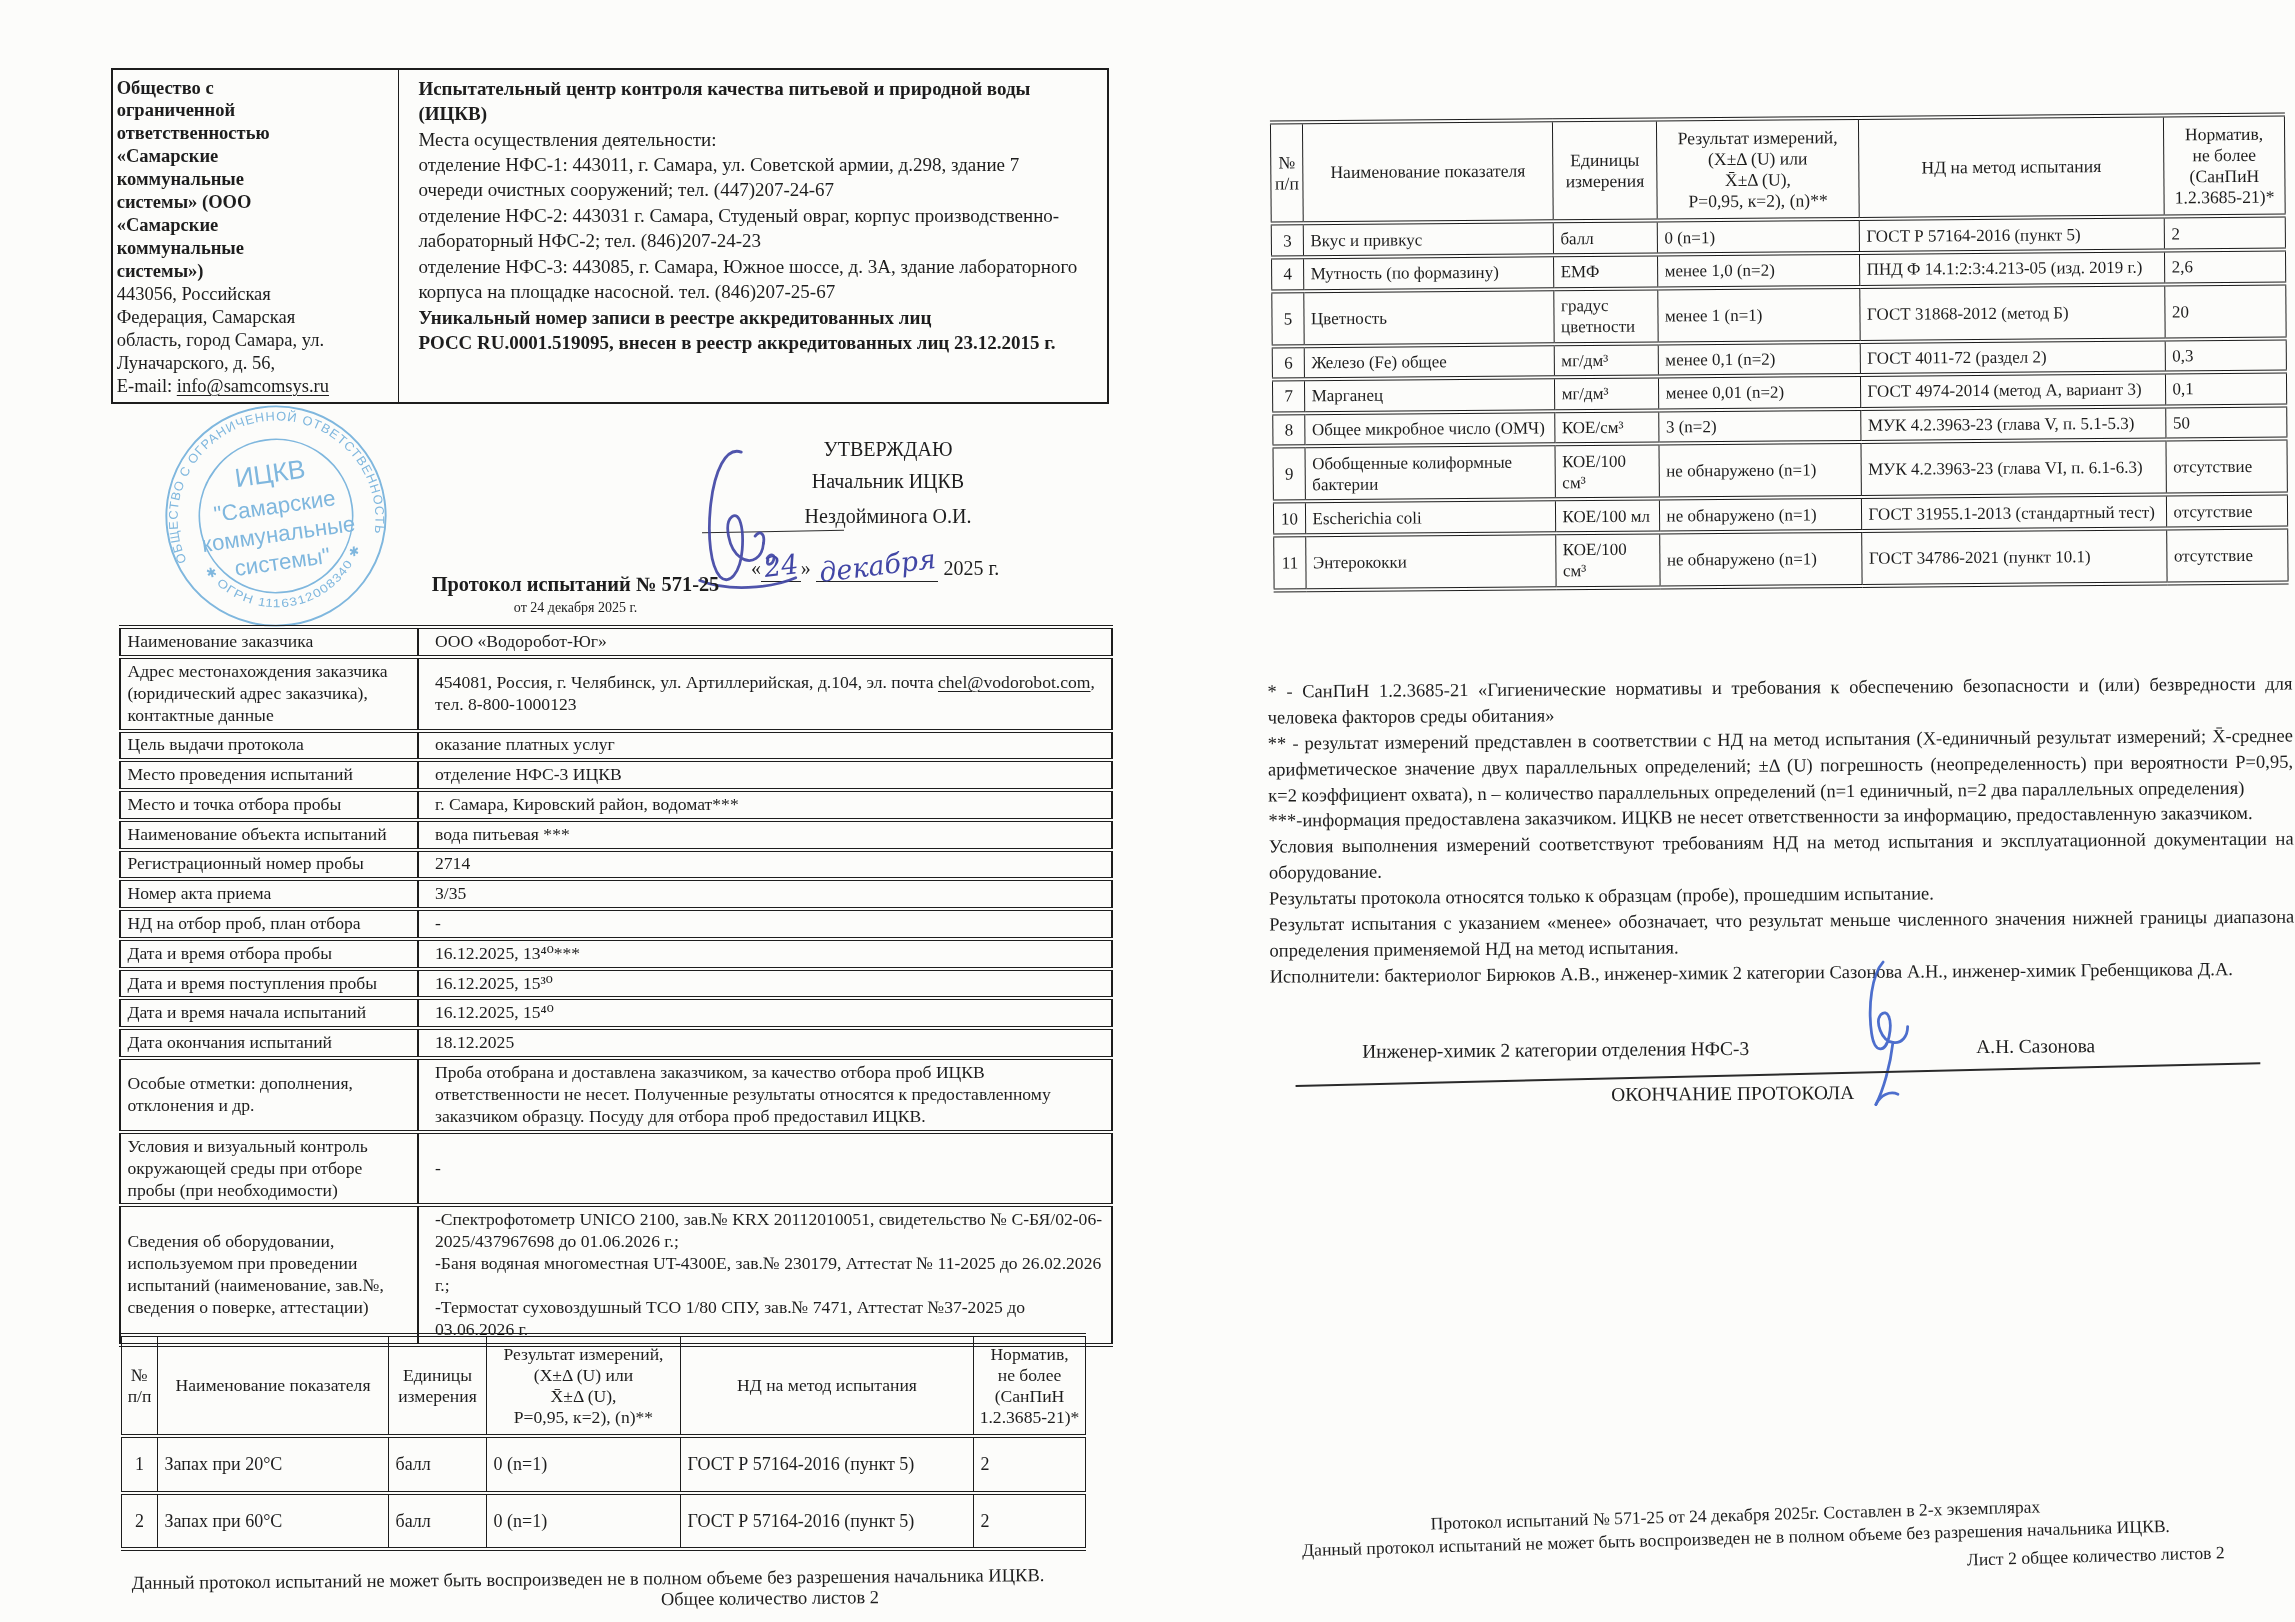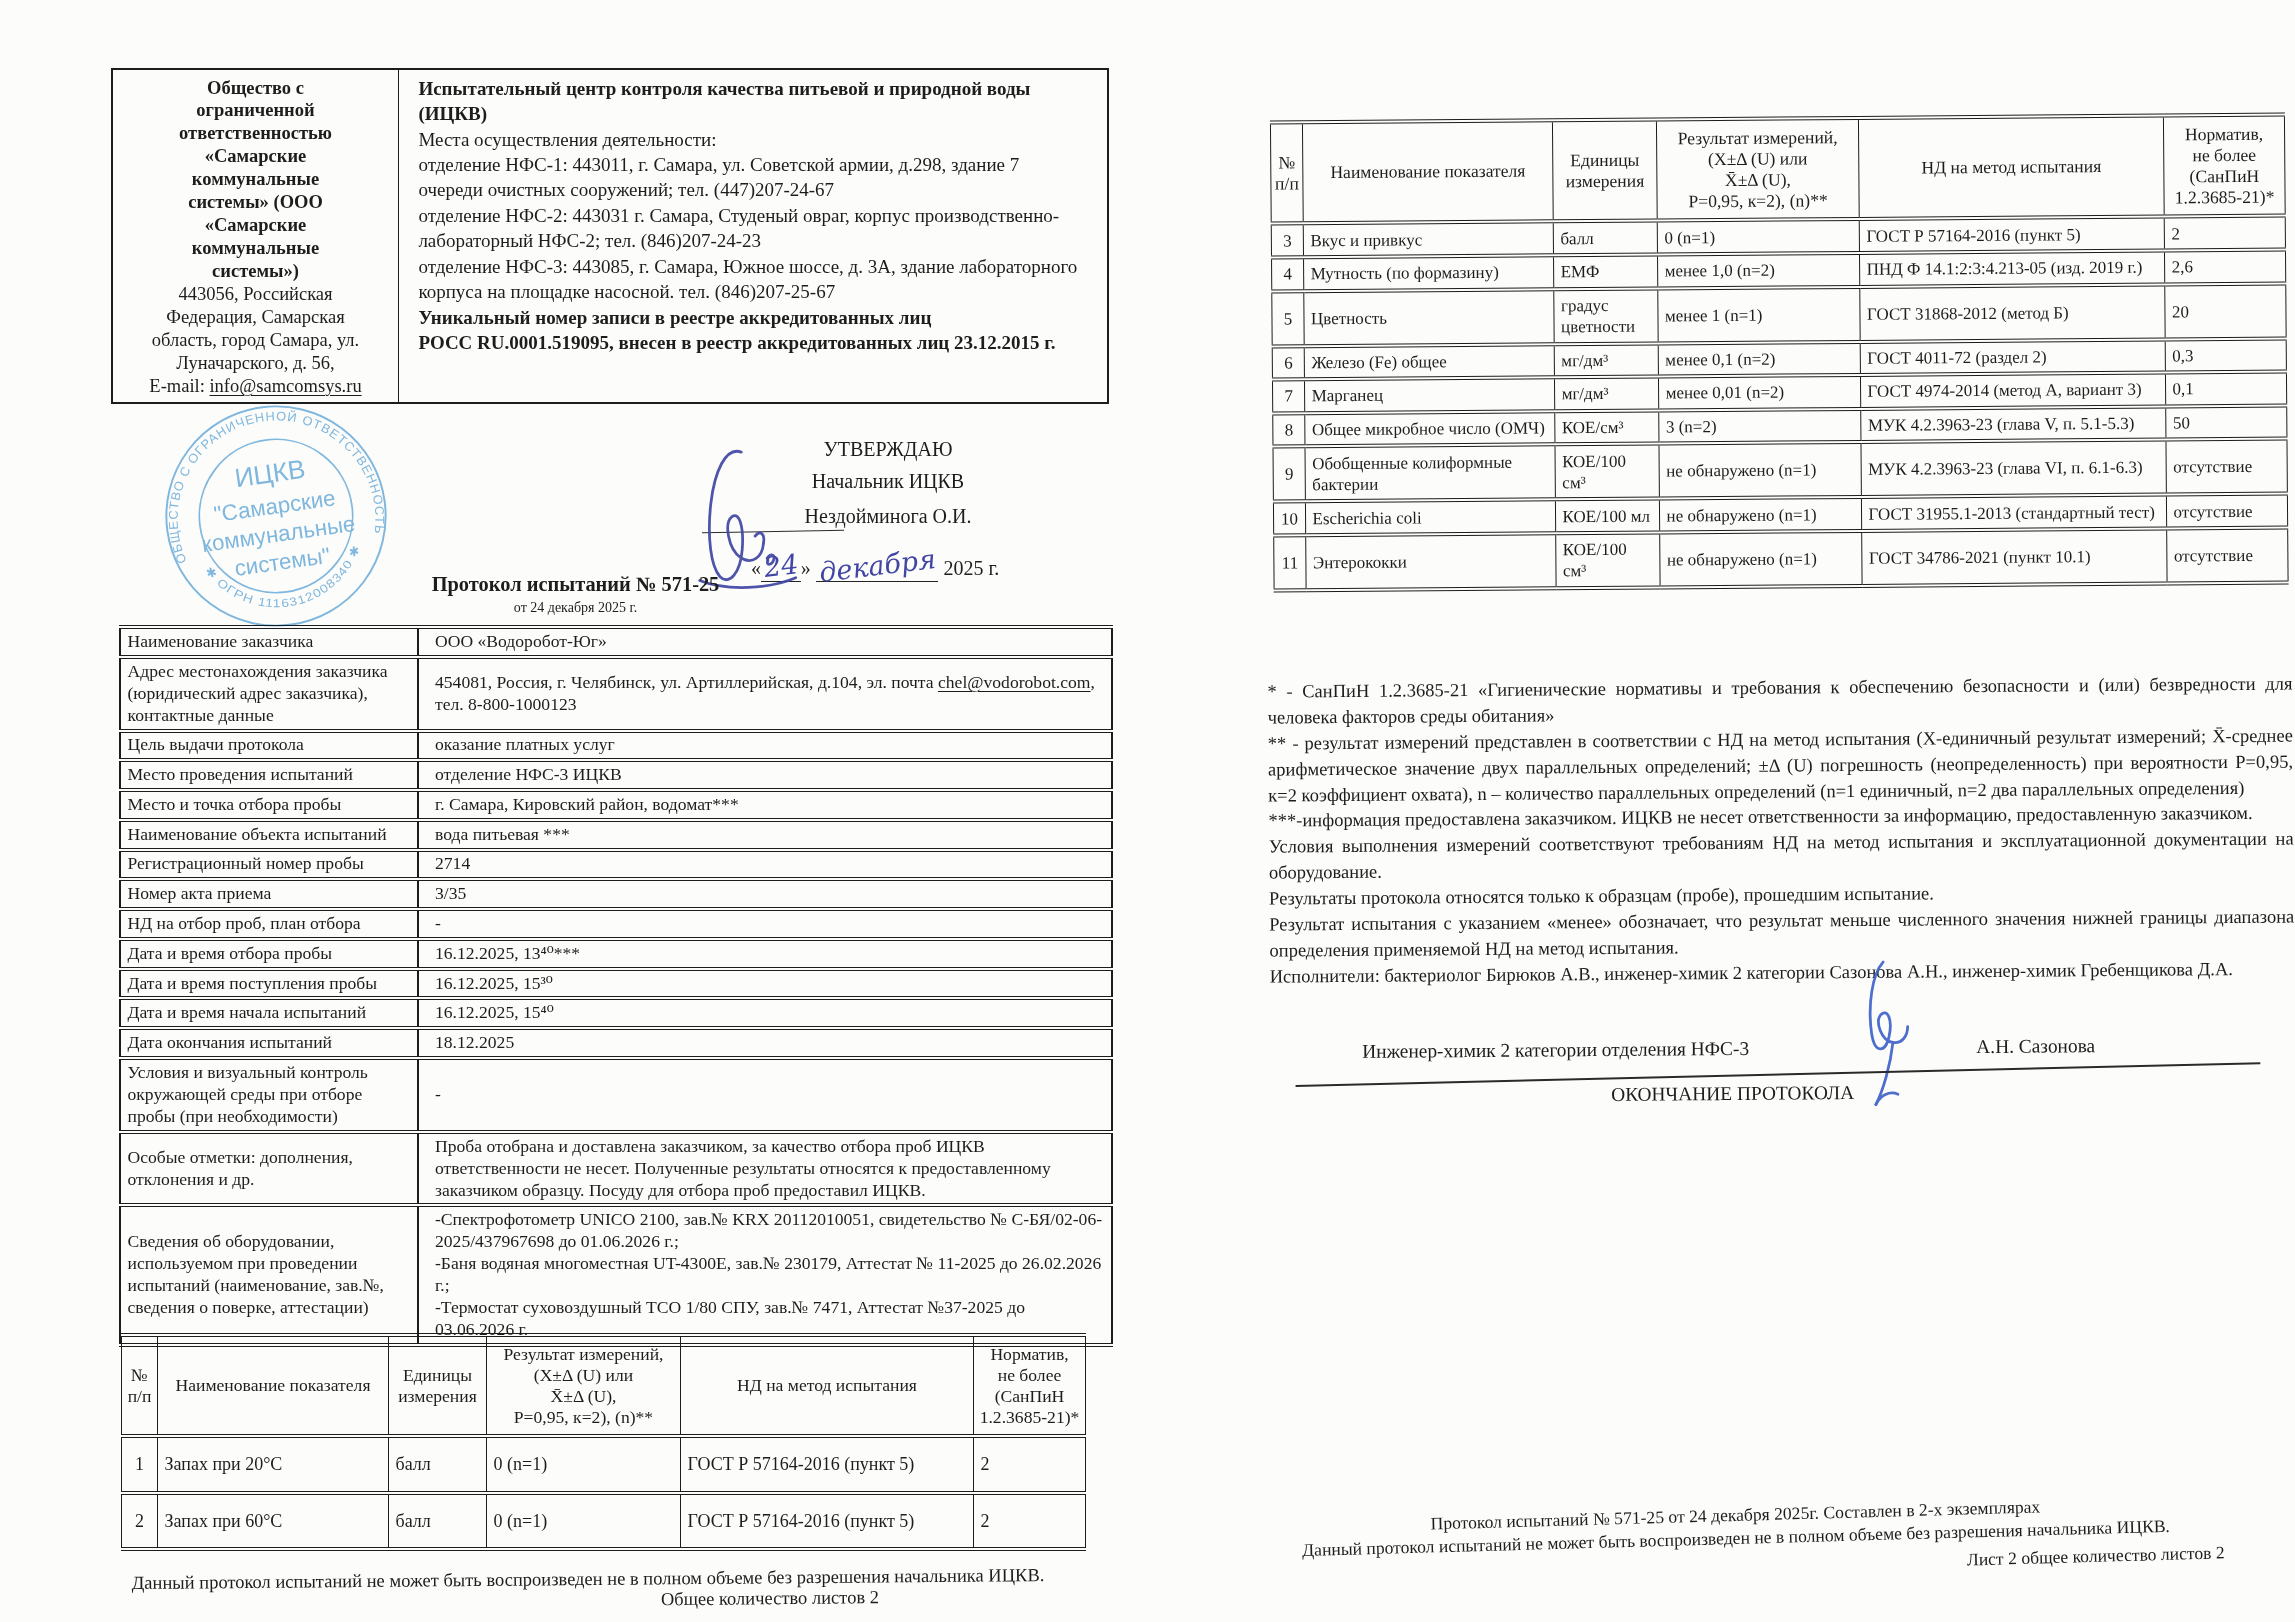--- a/index.html
+++ b/index.html
@@ -10,21 +10,21 @@
   }
   p{margin:0}
   .b{font-weight:bold}
   .pre{white-space:pre-line}
   .u{text-decoration:underline;text-decoration-thickness:1.4px;text-underline-offset:3.2px}
 
   
   .page1{position:absolute;left:0;top:0;width:1147px;height:1623px}
 
   .hdr{position:absolute;left:111px;top:68px;width:998px;display:flex;border:2.3px solid #1d1d1d;box-sizing:border-box}
-  .hdr-l{width:286px;border-right:1.9px solid #1d1d1d;padding:6.5px 3.7px 4.6px;text-align:center;
+  .hdr-l{width:286px;border-right:1.9px solid #1d1d1d;padding:6.5px 3.7px 4.6px;text-align:left;
          font-size:18.5px;line-height:1.24;box-sizing:border-box}
   .hdr-r{flex:1;padding:5.6px 19.4px 6.5px;text-align:left;font-size:19px;line-height:1.34;box-sizing:border-box}
 
   .stamp{position:absolute;left:162px;top:402px;width:228px;height:228px;opacity:.82;transform:rotate(-8deg)}
   .stamp text{font-family:"Liberation Sans","DejaVu Sans",sans-serif}
 
   .approve{position:absolute;left:749px;top:437px;width:278px;font-size:20px;line-height:1.28;text-align:center}
   .approve .l2{margin-top:6.5px}
   .approve .l3{text-align:center;margin-top:9.3px}
   .approve .date{margin-top:25px;text-align:left;padding-left:1.9px;white-space:nowrap}
@@ -201,26 +201,26 @@
         </tr>
         <tr>
           <td class="lab">Дата и время начала испытаний</td>
           <td class="val">16.12.2025, 15⁴⁰</td>
         </tr>
         <tr>
           <td class="lab">Дата окончания испытаний</td>
           <td class="val">18.12.2025</td>
         </tr>
         <tr>
+          <td class="lab">Особые отметки: дополнения, отклонения и др.</td>
+          <td class="val">Проба отобрана и доставлена заказчиком, за качество отбора проб ИЦКВ ответственности не несет. Полученные результаты относятся к предоставленному заказчиком образцу. Посуду для отбора проб предоставил ИЦКВ.</td>
+        </tr>
+        <tr>
           <td class="lab">Условия и визуальный контроль окружающей среды при отборе пробы (при необходимости)</td>
           <td class="val">-</td>
-        </tr>
-        <tr>
-          <td class="lab">Особые отметки: дополнения, отклонения и др.</td>
-          <td class="val">Проба отобрана и доставлена заказчиком, за качество отбора проб ИЦКВ ответственности не несет. Полученные результаты относятся к предоставленному заказчиком образцу. Посуду для отбора проб предоставил ИЦКВ.</td>
         </tr>
         <tr>
           <td class="lab">Сведения об оборудовании, используемом при проведении испытаний (наименование, зав.№, сведения о поверке, аттестации)</td>
           <td class="val pre">-Спектрофотометр UNICO 2100, зав.№ KRX 20112010051, свидетельство № С-БЯ/02-06-2025/437967698 до 01.06.2026 г.;
 -Баня водяная многоместная UT-4300E, зав.№ 230179,  Аттестат № 11-2025 до 26.02.2026 г.;
 -Термостат суховоздушный ТСО 1/80 СПУ, зав.№ 7471, Аттестат №37-2025 до 03.06.2026 г.</td>
         </tr>
       </tbody>
   </table>
 

